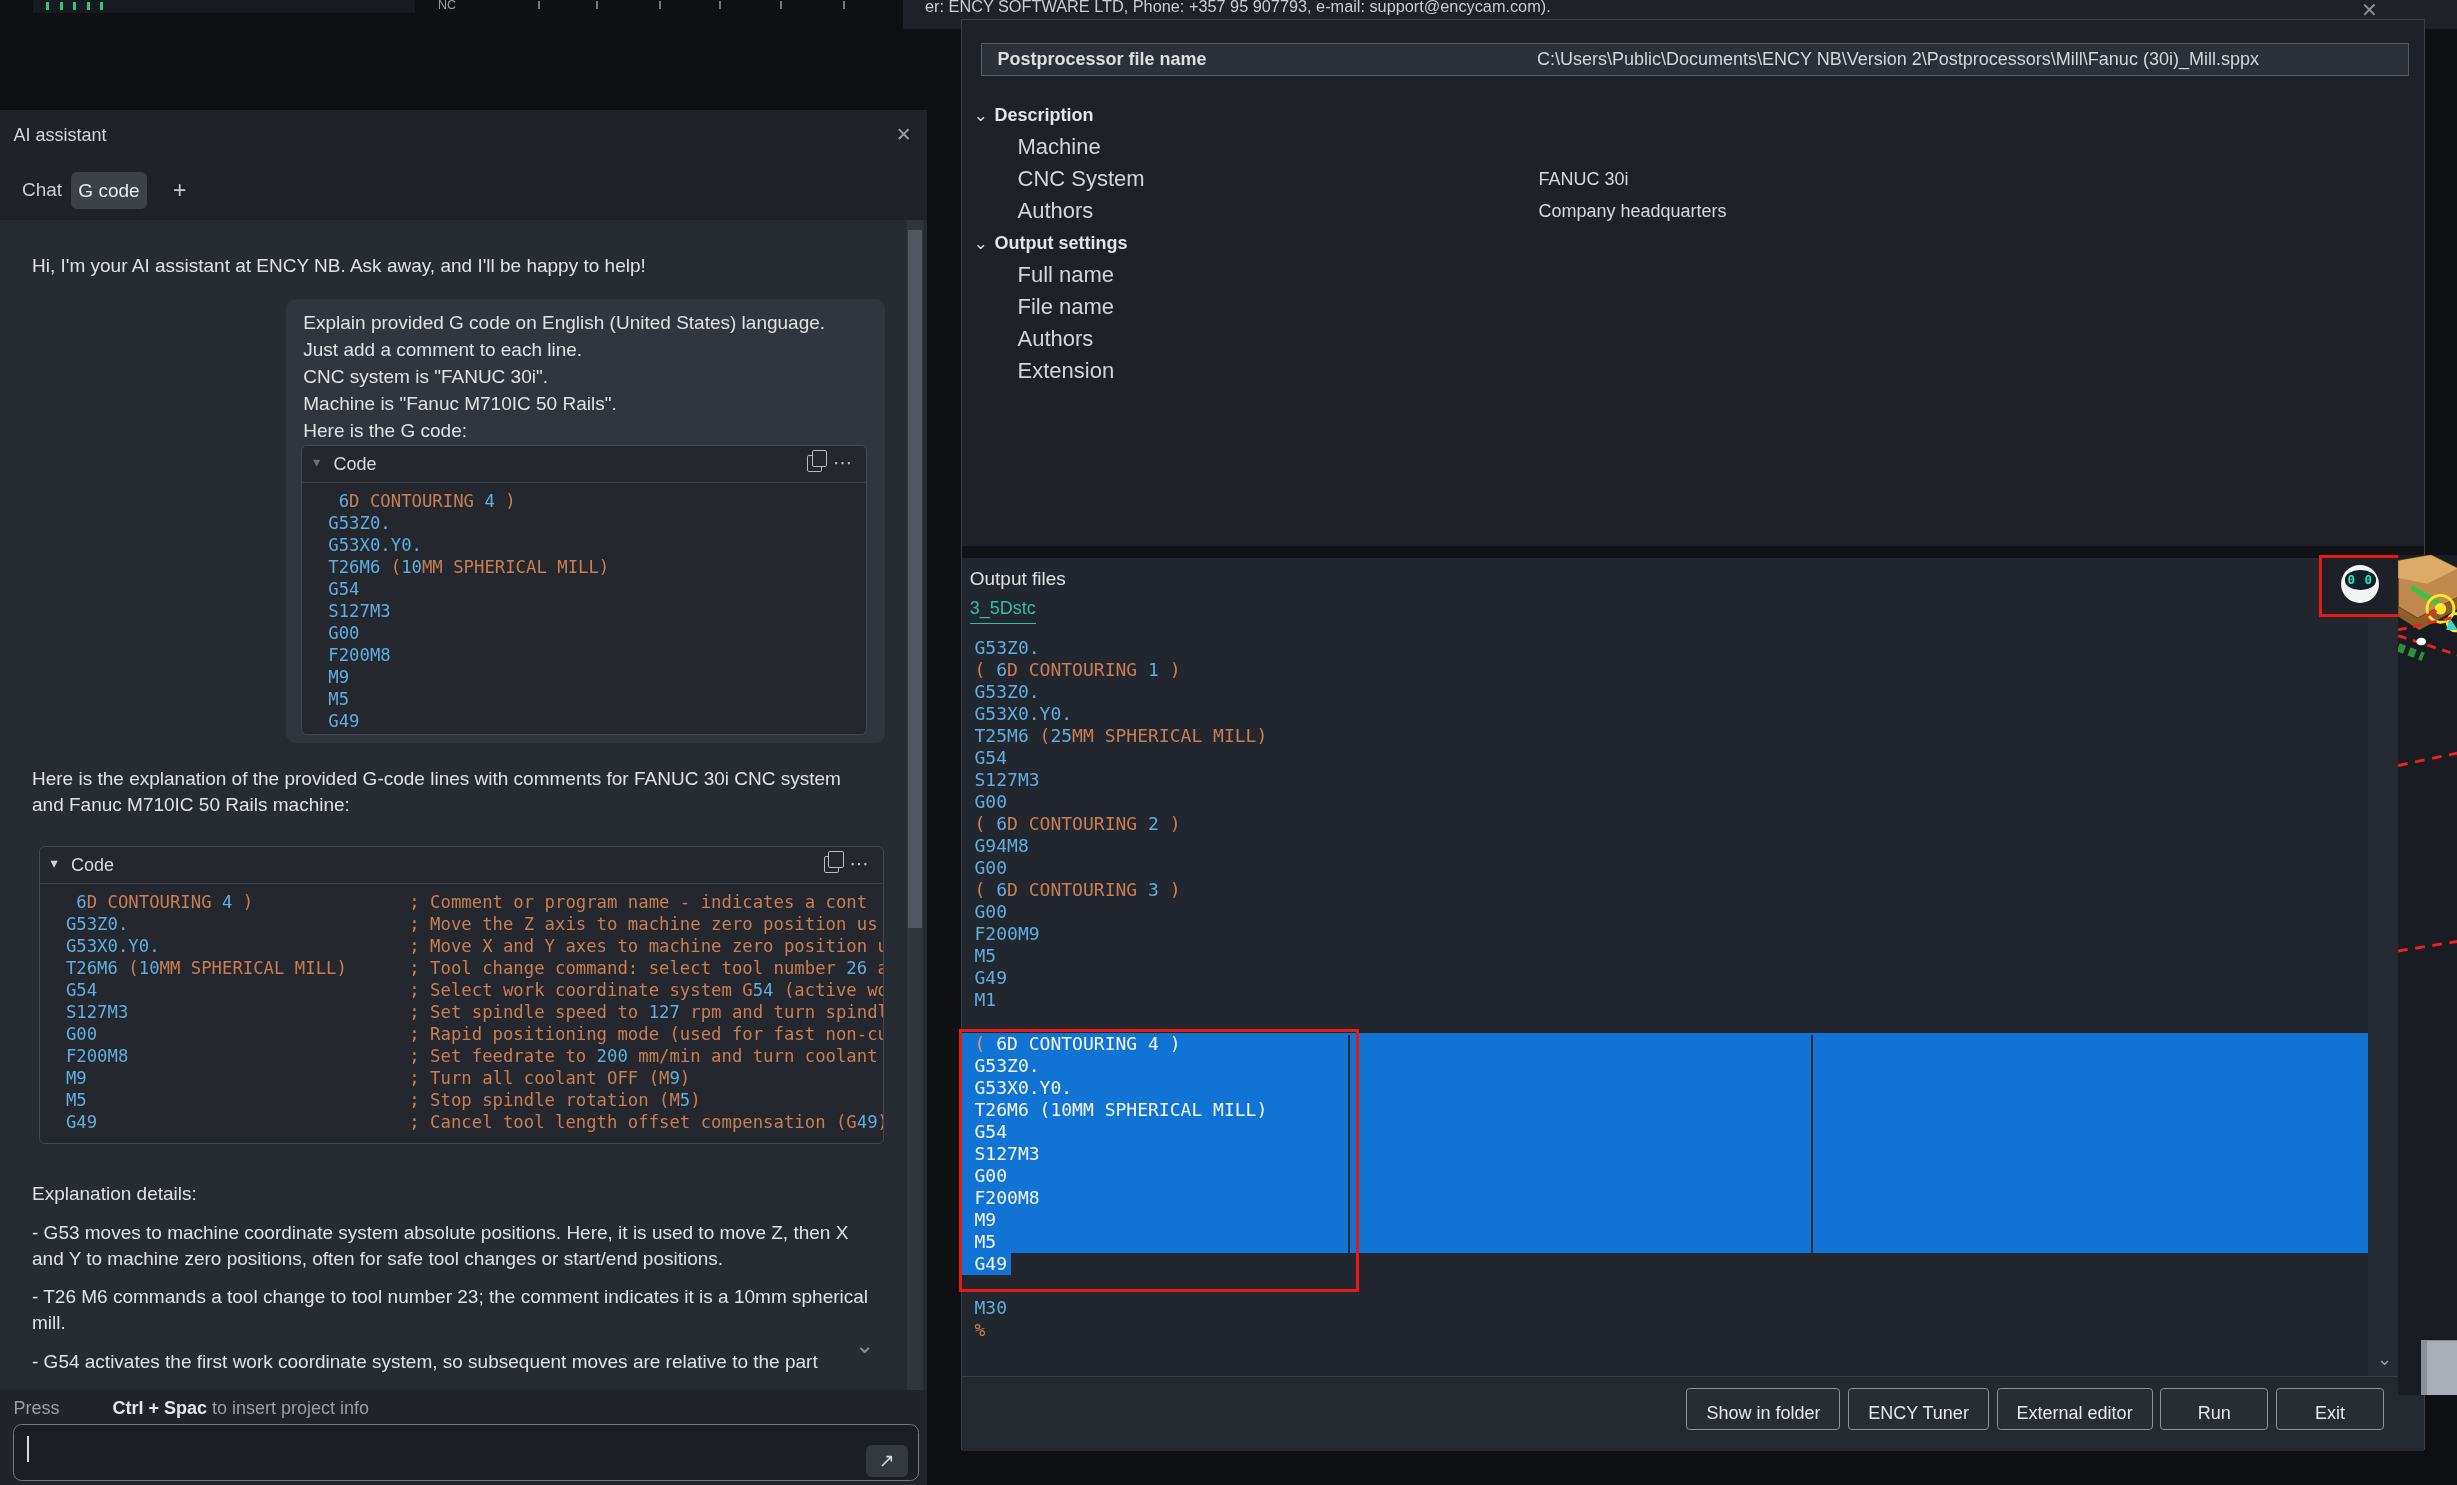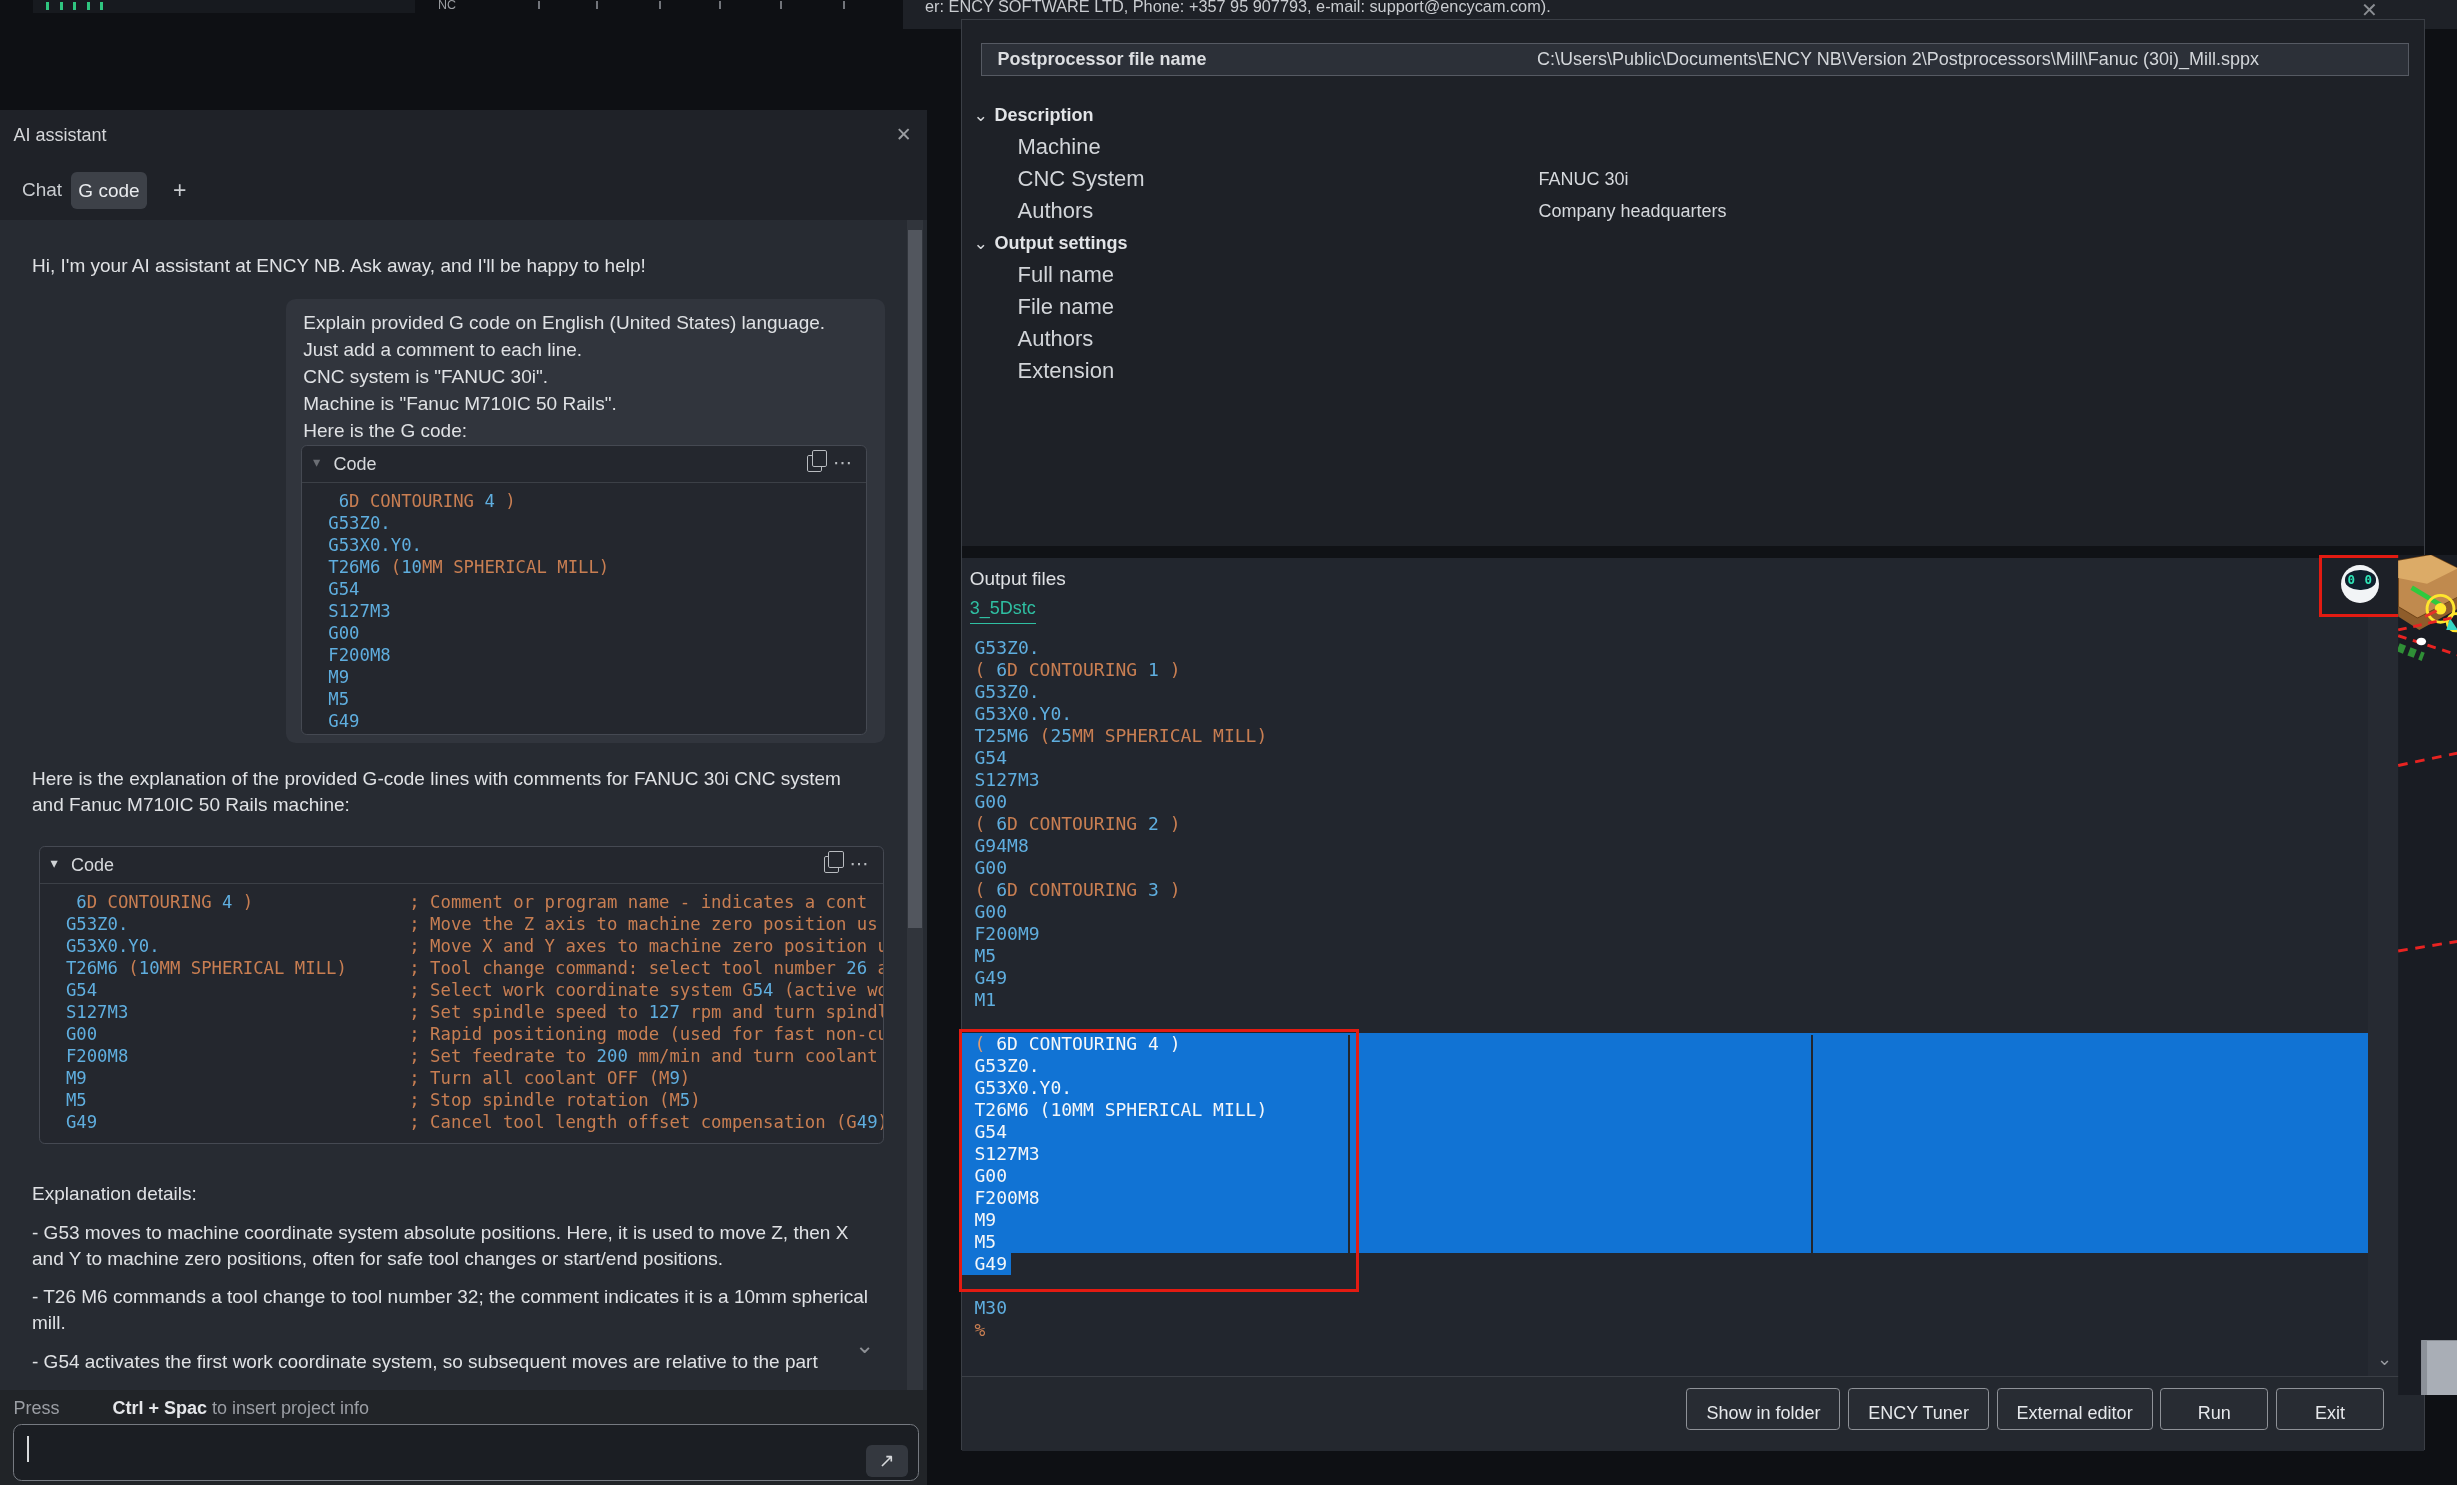--- a/index.html
+++ b/index.html
@@ -185,21 +185,21 @@
       </div>
       <div class="cc-pre"><div class="cline"><span class="c"> </span><span class="n">6</span><span class="c">D</span><span class="c"> </span><span class="c">C</span><span class="c">O</span><span class="c">N</span><span class="c">T</span><span class="c">O</span><span class="c">U</span><span class="c">R</span><span class="c">I</span><span class="c">N</span><span class="c">G</span><span class="c"> </span><span class="n">4</span><span class="c"> </span><span class="c">)</span><span class="n"> </span><span class="n"> </span><span class="n"> </span><span class="n"> </span><span class="n"> </span><span class="n"> </span><span class="n"> </span><span class="n"> </span><span class="n"> </span><span class="n"> </span><span class="n"> </span><span class="n"> </span><span class="n"> </span><span class="n"> </span><span class="n"> </span><span class="c">;</span><span class="c"> </span><span class="c">C</span><span class="c">o</span><span class="c">m</span><span class="c">m</span><span class="c">e</span><span class="c">n</span><span class="c">t</span><span class="c"> </span><span class="c">o</span><span class="c">r</span><span class="c"> </span><span class="c">p</span><span class="c">r</span><span class="c">o</span><span class="c">g</span><span class="c">r</span><span class="c">a</span><span class="c">m</span><span class="c"> </span><span class="c">n</span><span class="c">a</span><span class="c">m</span><span class="c">e</span><span class="c"> </span><span class="c">-</span><span class="c"> </span><span class="c">i</span><span class="c">n</span><span class="c">d</span><span class="c">i</span><span class="c">c</span><span class="c">a</span><span class="c">t</span><span class="c">e</span><span class="c">s</span><span class="c"> </span><span class="c">a</span><span class="c"> </span><span class="c">c</span><span class="c">o</span><span class="c">n</span><span class="c">t</span></div><div class="cline"><span class="n">G</span><span class="n">5</span><span class="n">3</span><span class="n">Z</span><span class="n">0</span><span class="n">.</span><span class="n"> </span><span class="n"> </span><span class="n"> </span><span class="n"> </span><span class="n"> </span><span class="n"> </span><span class="n"> </span><span class="n"> </span><span class="n"> </span><span class="n"> </span><span class="n"> </span><span class="n"> </span><span class="n"> </span><span class="n"> </span><span class="n"> </span><span class="n"> </span><span class="n"> </span><span class="n"> </span><span class="n"> </span><span class="n"> </span><span class="n"> </span><span class="n"> </span><span class="n"> </span><span class="n"> </span><span class="n"> </span><span class="n"> </span><span class="n"> </span><span class="c">;</span><span class="c"> </span><span class="c">M</span><span class="c">o</span><span class="c">v</span><span class="c">e</span><span class="c"> </span><span class="c">t</span><span class="c">h</span><span class="c">e</span><span class="c"> </span><span class="c">Z</span><span class="c"> </span><span class="c">a</span><span class="c">x</span><span class="c">i</span><span class="c">s</span><span class="c"> </span><span class="c">t</span><span class="c">o</span><span class="c"> </span><span class="c">m</span><span class="c">a</span><span class="c">c</span><span class="c">h</span><span class="c">i</span><span class="c">n</span><span class="c">e</span><span class="c"> </span><span class="c">z</span><span class="c">e</span><span class="c">r</span><span class="c">o</span><span class="c"> </span><span class="c">p</span><span class="c">o</span><span class="c">s</span><span class="c">i</span><span class="c">t</span><span class="c">i</span><span class="c">o</span><span class="c">n</span><span class="c"> </span><span class="c">u</span><span class="c">s</span></div><div class="cline"><span class="n">G</span><span class="n">5</span><span class="n">3</span><span class="n">X</span><span class="n">0</span><span class="n">.</span><span class="n">Y</span><span class="n">0</span><span class="n">.</span><span class="n"> </span><span class="n"> </span><span class="n"> </span><span class="n"> </span><span class="n"> </span><span class="n"> </span><span class="n"> </span><span class="n"> </span><span class="n"> </span><span class="n"> </span><span class="n"> </span><span class="n"> </span><span class="n"> </span><span class="n"> </span><span class="n"> </span><span class="n"> </span><span class="n"> </span><span class="n"> </span><span class="n"> </span><span class="n"> </span><span class="n"> </span><span class="n"> </span><span class="n"> </span><span class="n"> </span><span class="c">;</span><span class="c"> </span><span class="c">M</span><span class="c">o</span><span class="c">v</span><span class="c">e</span><span class="c"> </span><span class="c">X</span><span class="c"> </span><span class="c">a</span><span class="c">n</span><span class="c">d</span><span class="c"> </span><span class="c">Y</span><span class="c"> </span><span class="c">a</span><span class="c">x</span><span class="c">e</span><span class="c">s</span><span class="c"> </span><span class="c">t</span><span class="c">o</span><span class="c"> </span><span class="c">m</span><span class="c">a</span><span class="c">c</span><span class="c">h</span><span class="c">i</span><span class="c">n</span><span class="c">e</span><span class="c"> </span><span class="c">z</span><span class="c">e</span><span class="c">r</span><span class="c">o</span><span class="c"> </span><span class="c">p</span><span class="c">o</span><span class="c">s</span><span class="c">i</span><span class="c">t</span><span class="c">i</span><span class="c">o</span><span class="c">n</span><span class="c"> </span><span class="c">u</span></div><div class="cline"><span class="n">T</span><span class="n">2</span><span class="n">6</span><span class="n">M</span><span class="n">6</span><span class="n"> </span><span class="c">(</span><span class="n">1</span><span class="n">0</span><span class="c">M</span><span class="c">M</span><span class="c"> </span><span class="c">S</span><span class="c">P</span><span class="c">H</span><span class="c">E</span><span class="c">R</span><span class="c">I</span><span class="c">C</span><span class="c">A</span><span class="c">L</span><span class="c"> </span><span class="c">M</span><span class="c">I</span><span class="c">L</span><span class="c">L</span><span class="c">)</span><span class="n"> </span><span class="n"> </span><span class="n"> </span><span class="n"> </span><span class="n"> </span><span class="n"> </span><span class="c">;</span><span class="c"> </span><span class="c">T</span><span class="c">o</span><span class="c">o</span><span class="c">l</span><span class="c"> </span><span class="c">c</span><span class="c">h</span><span class="c">a</span><span class="c">n</span><span class="c">g</span><span class="c">e</span><span class="c"> </span><span class="c">c</span><span class="c">o</span><span class="c">m</span><span class="c">m</span><span class="c">a</span><span class="c">n</span><span class="c">d</span><span class="c">:</span><span class="c"> </span><span class="c">s</span><span class="c">e</span><span class="c">l</span><span class="c">e</span><span class="c">c</span><span class="c">t</span><span class="c"> </span><span class="c">t</span><span class="c">o</span><span class="c">o</span><span class="c">l</span><span class="c"> </span><span class="c">n</span><span class="c">u</span><span class="c">m</span><span class="c">b</span><span class="c">e</span><span class="c">r</span><span class="c"> </span><span class="n">2</span><span class="n">6</span><span class="c"> </span><span class="c">a</span></div><div class="cline"><span class="n">G</span><span class="n">5</span><span class="n">4</span><span class="n"> </span><span class="n"> </span><span class="n"> </span><span class="n"> </span><span class="n"> </span><span class="n"> </span><span class="n"> </span><span class="n"> </span><span class="n"> </span><span class="n"> </span><span class="n"> </span><span class="n"> </span><span class="n"> </span><span class="n"> </span><span class="n"> </span><span class="n"> </span><span class="n"> </span><span class="n"> </span><span class="n"> </span><span class="n"> </span><span class="n"> </span><span class="n"> </span><span class="n"> </span><span class="n"> </span><span class="n"> </span><span class="n"> </span><span class="n"> </span><span class="n"> </span><span class="n"> </span><span class="n"> </span><span class="c">;</span><span class="c"> </span><span class="c">S</span><span class="c">e</span><span class="c">l</span><span class="c">e</span><span class="c">c</span><span class="c">t</span><span class="c"> </span><span class="c">w</span><span class="c">o</span><span class="c">r</span><span class="c">k</span><span class="c"> </span><span class="c">c</span><span class="c">o</span><span class="c">o</span><span class="c">r</span><span class="c">d</span><span class="c">i</span><span class="c">n</span><span class="c">a</span><span class="c">t</span><span class="c">e</span><span class="c"> </span><span class="c">s</span><span class="c">y</span><span class="c">s</span><span class="c">t</span><span class="c">e</span><span class="c">m</span><span class="c"> </span><span class="c">G</span><span class="n">5</span><span class="n">4</span><span class="c"> </span><span class="c">(</span><span class="c">a</span><span class="c">c</span><span class="c">t</span><span class="c">i</span><span class="c">v</span><span class="c">e</span><span class="c"> </span><span class="c">w</span><span class="c">o</span></div><div class="cline"><span class="n">S</span><span class="n">1</span><span class="n">2</span><span class="n">7</span><span class="n">M</span><span class="n">3</span><span class="n"> </span><span class="n"> </span><span class="n"> </span><span class="n"> </span><span class="n"> </span><span class="n"> </span><span class="n"> </span><span class="n"> </span><span class="n"> </span><span class="n"> </span><span class="n"> </span><span class="n"> </span><span class="n"> </span><span class="n"> </span><span class="n"> </span><span class="n"> </span><span class="n"> </span><span class="n"> </span><span class="n"> </span><span class="n"> </span><span class="n"> </span><span class="n"> </span><span class="n"> </span><span class="n"> </span><span class="n"> </span><span class="n"> </span><span class="n"> </span><span class="c">;</span><span class="c"> </span><span class="c">S</span><span class="c">e</span><span class="c">t</span><span class="c"> </span><span class="c">s</span><span class="c">p</span><span class="c">i</span><span class="c">n</span><span class="c">d</span><span class="c">l</span><span class="c">e</span><span class="c"> </span><span class="c">s</span><span class="c">p</span><span class="c">e</span><span class="c">e</span><span class="c">d</span><span class="c"> </span><span class="c">t</span><span class="c">o</span><span class="c"> </span><span class="n">1</span><span class="n">2</span><span class="n">7</span><span class="c"> </span><span class="c">r</span><span class="c">p</span><span class="c">m</span><span class="c"> </span><span class="c">a</span><span class="c">n</span><span class="c">d</span><span class="c"> </span><span class="c">t</span><span class="c">u</span><span class="c">r</span><span class="c">n</span><span class="c"> </span><span class="c">s</span><span class="c">p</span><span class="c">i</span><span class="c">n</span><span class="c">d</span><span class="c">l</span></div><div class="cline"><span class="n">G</span><span class="n">0</span><span class="n">0</span><span class="n"> </span><span class="n"> </span><span class="n"> </span><span class="n"> </span><span class="n"> </span><span class="n"> </span><span class="n"> </span><span class="n"> </span><span class="n"> </span><span class="n"> </span><span class="n"> </span><span class="n"> </span><span class="n"> </span><span class="n"> </span><span class="n"> </span><span class="n"> </span><span class="n"> </span><span class="n"> </span><span class="n"> </span><span class="n"> </span><span class="n"> </span><span class="n"> </span><span class="n"> </span><span class="n"> </span><span class="n"> </span><span class="n"> </span><span class="n"> </span><span class="n"> </span><span class="n"> </span><span class="n"> </span><span class="c">;</span><span class="c"> </span><span class="c">R</span><span class="c">a</span><span class="c">p</span><span class="c">i</span><span class="c">d</span><span class="c"> </span><span class="c">p</span><span class="c">o</span><span class="c">s</span><span class="c">i</span><span class="c">t</span><span class="c">i</span><span class="c">o</span><span class="c">n</span><span class="c">i</span><span class="c">n</span><span class="c">g</span><span class="c"> </span><span class="c">m</span><span class="c">o</span><span class="c">d</span><span class="c">e</span><span class="c"> </span><span class="c">(</span><span class="c">u</span><span class="c">s</span><span class="c">e</span><span class="c">d</span><span class="c"> </span><span class="c">f</span><span class="c">o</span><span class="c">r</span><span class="c"> </span><span class="c">f</span><span class="c">a</span><span class="c">s</span><span class="c">t</span><span class="c"> </span><span class="c">n</span><span class="c">o</span><span class="c">n</span><span class="c">-</span><span class="c">c</span><span class="c">u</span></div><div class="cline"><span class="n">F</span><span class="n">2</span><span class="n">0</span><span class="n">0</span><span class="n">M</span><span class="n">8</span><span class="n"> </span><span class="n"> </span><span class="n"> </span><span class="n"> </span><span class="n"> </span><span class="n"> </span><span class="n"> </span><span class="n"> </span><span class="n"> </span><span class="n"> </span><span class="n"> </span><span class="n"> </span><span class="n"> </span><span class="n"> </span><span class="n"> </span><span class="n"> </span><span class="n"> </span><span class="n"> </span><span class="n"> </span><span class="n"> </span><span class="n"> </span><span class="n"> </span><span class="n"> </span><span class="n"> </span><span class="n"> </span><span class="n"> </span><span class="n"> </span><span class="c">;</span><span class="c"> </span><span class="c">S</span><span class="c">e</span><span class="c">t</span><span class="c"> </span><span class="c">f</span><span class="c">e</span><span class="c">e</span><span class="c">d</span><span class="c">r</span><span class="c">a</span><span class="c">t</span><span class="c">e</span><span class="c"> </span><span class="c">t</span><span class="c">o</span><span class="c"> </span><span class="n">2</span><span class="n">0</span><span class="n">0</span><span class="c"> </span><span class="c">m</span><span class="c">m</span><span class="c">/</span><span class="c">m</span><span class="c">i</span><span class="c">n</span><span class="c"> </span><span class="c">a</span><span class="c">n</span><span class="c">d</span><span class="c"> </span><span class="c">t</span><span class="c">u</span><span class="c">r</span><span class="c">n</span><span class="c"> </span><span class="c">c</span><span class="c">o</span><span class="c">o</span><span class="c">l</span><span class="c">a</span><span class="c">n</span><span class="c">t</span></div><div class="cline"><span class="n">M</span><span class="n">9</span><span class="n"> </span><span class="n"> </span><span class="n"> </span><span class="n"> </span><span class="n"> </span><span class="n"> </span><span class="n"> </span><span class="n"> </span><span class="n"> </span><span class="n"> </span><span class="n"> </span><span class="n"> </span><span class="n"> </span><span class="n"> </span><span class="n"> </span><span class="n"> </span><span class="n"> </span><span class="n"> </span><span class="n"> </span><span class="n"> </span><span class="n"> </span><span class="n"> </span><span class="n"> </span><span class="n"> </span><span class="n"> </span><span class="n"> </span><span class="n"> </span><span class="n"> </span><span class="n"> </span><span class="n"> </span><span class="n"> </span><span class="c">;</span><span class="c"> </span><span class="c">T</span><span class="c">u</span><span class="c">r</span><span class="c">n</span><span class="c"> </span><span class="c">a</span><span class="c">l</span><span class="c">l</span><span class="c"> </span><span class="c">c</span><span class="c">o</span><span class="c">o</span><span class="c">l</span><span class="c">a</span><span class="c">n</span><span class="c">t</span><span class="c"> </span><span class="c">O</span><span class="c">F</span><span class="c">F</span><span class="c"> </span><span class="c">(</span><span class="c">M</span><span class="n">9</span><span class="c">)</span></div><div class="cline"><span class="n">M</span><span class="n">5</span><span class="n"> </span><span class="n"> </span><span class="n"> </span><span class="n"> </span><span class="n"> </span><span class="n"> </span><span class="n"> </span><span class="n"> </span><span class="n"> </span><span class="n"> </span><span class="n"> </span><span class="n"> </span><span class="n"> </span><span class="n"> </span><span class="n"> </span><span class="n"> </span><span class="n"> </span><span class="n"> </span><span class="n"> </span><span class="n"> </span><span class="n"> </span><span class="n"> </span><span class="n"> </span><span class="n"> </span><span class="n"> </span><span class="n"> </span><span class="n"> </span><span class="n"> </span><span class="n"> </span><span class="n"> </span><span class="n"> </span><span class="c">;</span><span class="c"> </span><span class="c">S</span><span class="c">t</span><span class="c">o</span><span class="c">p</span><span class="c"> </span><span class="c">s</span><span class="c">p</span><span class="c">i</span><span class="c">n</span><span class="c">d</span><span class="c">l</span><span class="c">e</span><span class="c"> </span><span class="c">r</span><span class="c">o</span><span class="c">t</span><span class="c">a</span><span class="c">t</span><span class="c">i</span><span class="c">o</span><span class="c">n</span><span class="c"> </span><span class="c">(</span><span class="c">M</span><span class="n">5</span><span class="c">)</span></div><div class="cline"><span class="n">G</span><span class="n">4</span><span class="n">9</span><span class="n"> </span><span class="n"> </span><span class="n"> </span><span class="n"> </span><span class="n"> </span><span class="n"> </span><span class="n"> </span><span class="n"> </span><span class="n"> </span><span class="n"> </span><span class="n"> </span><span class="n"> </span><span class="n"> </span><span class="n"> </span><span class="n"> </span><span class="n"> </span><span class="n"> </span><span class="n"> </span><span class="n"> </span><span class="n"> </span><span class="n"> </span><span class="n"> </span><span class="n"> </span><span class="n"> </span><span class="n"> </span><span class="n"> </span><span class="n"> </span><span class="n"> </span><span class="n"> </span><span class="n"> </span><span class="c">;</span><span class="c"> </span><span class="c">C</span><span class="c">a</span><span class="c">n</span><span class="c">c</span><span class="c">e</span><span class="c">l</span><span class="c"> </span><span class="c">t</span><span class="c">o</span><span class="c">o</span><span class="c">l</span><span class="c"> </span><span class="c">l</span><span class="c">e</span><span class="c">n</span><span class="c">g</span><span class="c">t</span><span class="c">h</span><span class="c"> </span><span class="c">o</span><span class="c">f</span><span class="c">f</span><span class="c">s</span><span class="c">e</span><span class="c">t</span><span class="c"> </span><span class="c">c</span><span class="c">o</span><span class="c">m</span><span class="c">p</span><span class="c">e</span><span class="c">n</span><span class="c">s</span><span class="c">a</span><span class="c">t</span><span class="c">i</span><span class="c">o</span><span class="c">n</span><span class="c"> </span><span class="c">(</span><span class="c">G</span><span class="n">4</span><span class="n">9</span><span class="c">)</span></div></div>
     </div>
 
     <div class="abs expl-lines">
         <div class="tline">Explanation details:</div>
         <div class="spacer"></div>
         <div class="tline">- G53 moves to machine coordinate system absolute positions. Here, it is used to move Z, then X</div>
         <div class="tline">and Y to machine zero positions, often for safe tool changes or start/end positions.</div>
         <div class="spacer"></div>
-        <div class="tline">- T26 M6 commands a tool change to tool number 32; the comment indicates it is a 10mm spherical</div>
+        <div class="tline">- T26 M6 commands a tool change to tool number 23; the comment indicates it is a 10mm spherical</div>
         <div class="tline">mill.</div>
         <div class="spacer"></div>
         <div class="tline">- G54 activates the first work coordinate system, so subsequent moves are relative to the part</div>
       </div>
 
     <div class="abs chat-chevron-down">⌄</div>
     <div class="abs chat-scrollbar">
       <div class="abs chat-thumb"></div>
     </div>
   </div>

